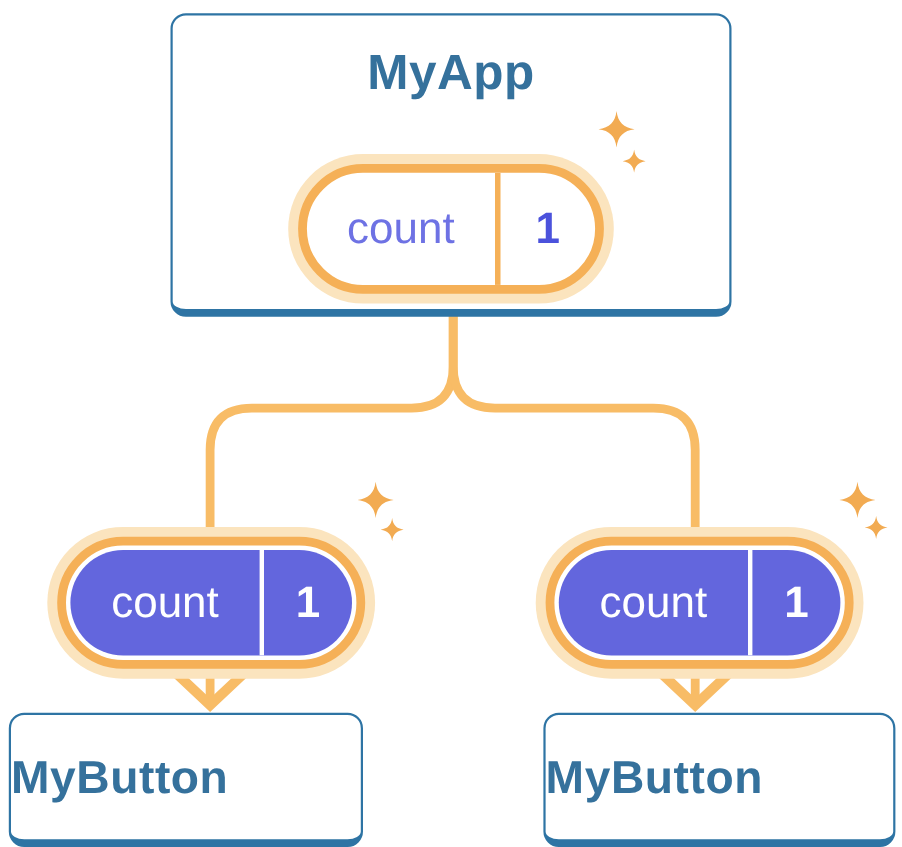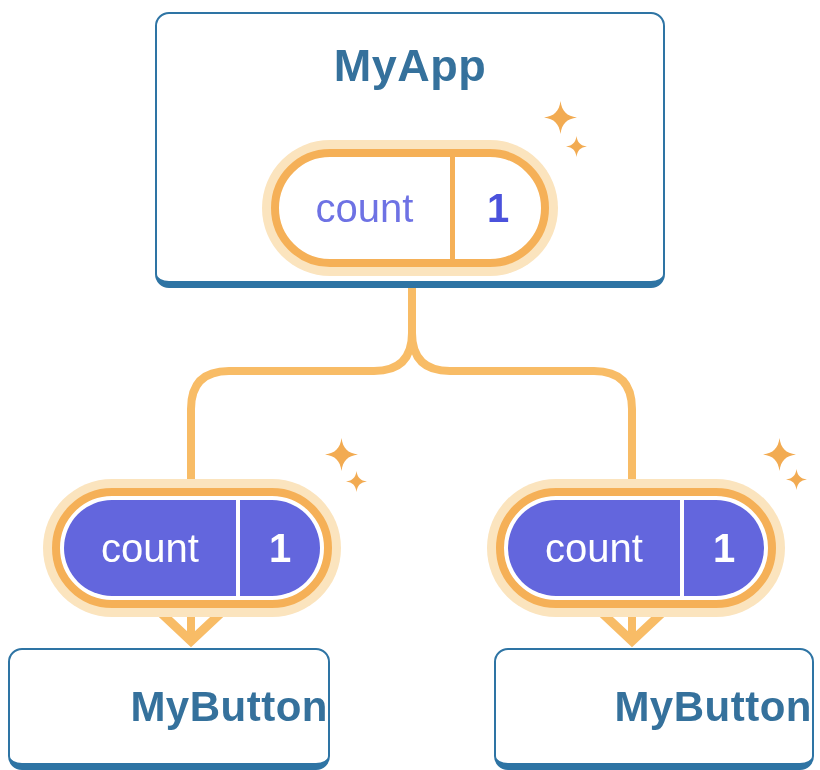--- a/index.html
+++ b/index.html
@@ -10,21 +10,21 @@
   }
   .connector-layer { position:absolute; left:0; top:0; z-index:0; }
 
   
   .card {
     position:absolute; box-sizing:border-box; background:#ffffff;
     border:2px solid #2E74A4; border-bottom-width:7px; border-radius:14px;
     z-index:1;
   }
   .root-card  { left:155px; top:12px;  width:510px; height:276px; }
-  .child-card { display:flex; align-items:center; justify-content:flex-end; }
+  .child-card { display:flex; align-items:center; justify-content:flex-start; }
   .child-card.left  { left:8px;   top:648px; width:322px; height:122px; }
   .child-card.right { left:494px; top:648px; width:320px; height:122px; }
   .card-title {
     color:#35719C; font-weight:600; letter-spacing:0.5px;
   }
   .root-card .card-title {
     display:block; text-align:center; margin-top:26px; font-size:45px;
   }
   .child-card .card-title { font-size:42px; }
 

